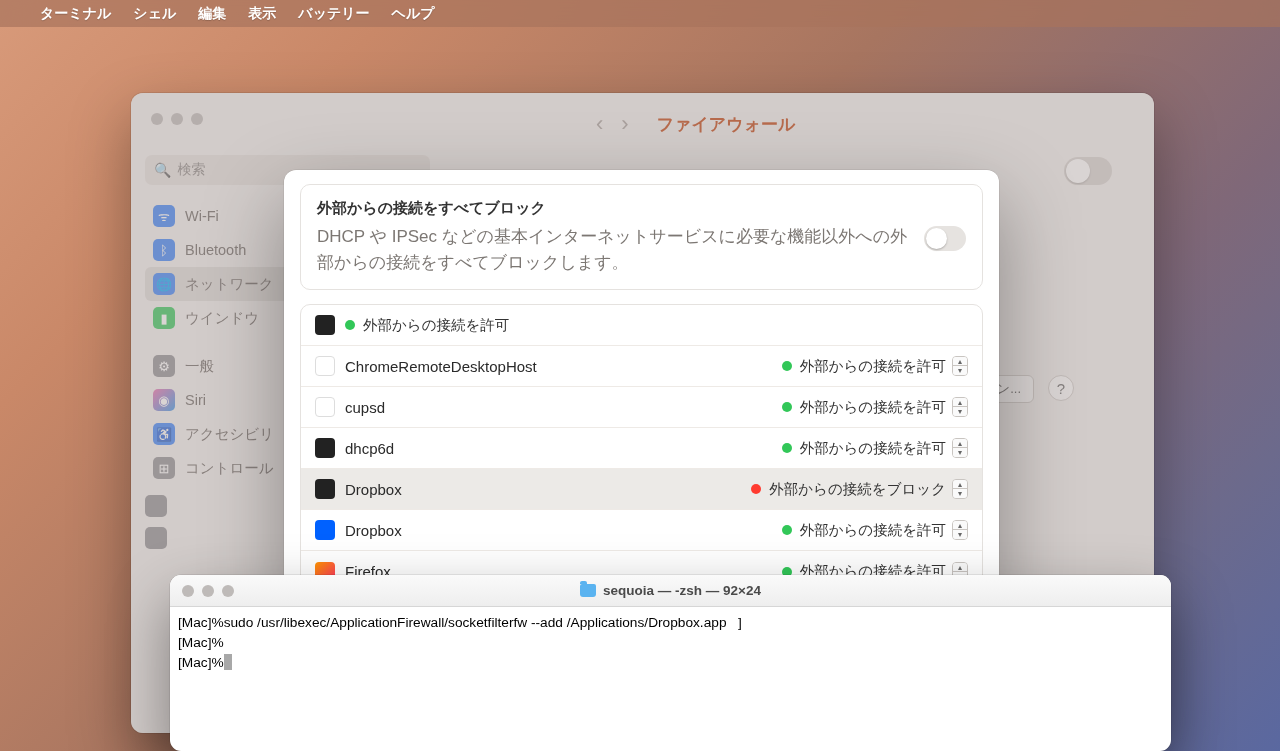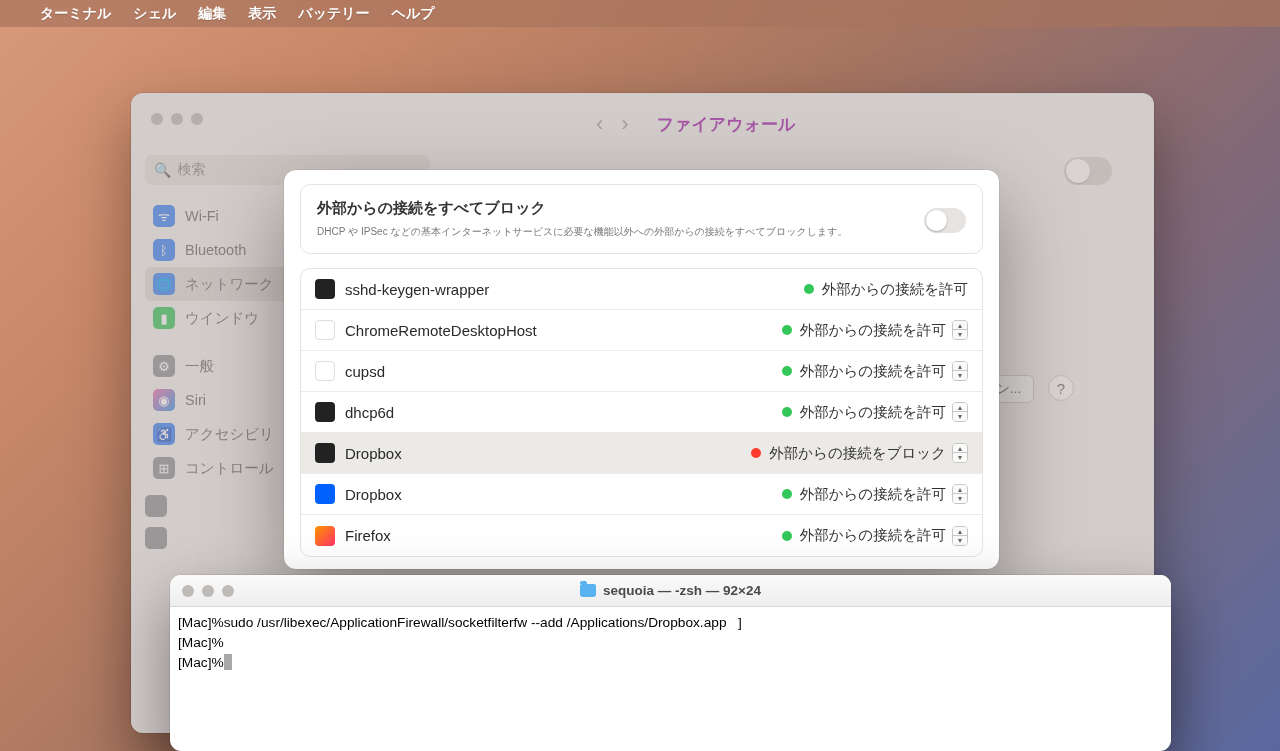--- a/index.html
+++ b/index.html
@@ -11,21 +11,21 @@
 .menubar span { cursor:default;text-align:center; }
 
 
 .settings-win { position:absolute; left:131px; top:93px; width:1023px; height:640px; background:#f3f0ee; border-radius:12px; box-shadow: 0 25px 60px rgba(0,0,0,.35), 0 0 0 1px rgba(0,0,0,.08); overflow:hidden; }
 .settings-dim { position:absolute; inset:0; background:rgba(170,160,158,0.45); z-index:5; pointer-events:none; }
 .settings-titlebar { height:52px; display:flex; align-items:center; padding:0 20px; }
 .traffic { display:flex; gap:8px; }
 .traffic .dot { width:12px; height:12px; border-radius:50%; background:#bebab8; }
 .settings-nav { position:absolute; left:465px; top:11px; display:flex; align-items:center; gap:18px; height:40px; }
 .navarrow { color:#a8a29e; font-size:22px; font-weight:300; }
-.settings-title { font-size:17px; font-weight:600; color:#a21caf; margin-left:10px; }
+.settings-title { font-size:17px; font-weight:600; color:#c2410c; margin-left:10px; }
 .settings-body { position:absolute; left:0; top:52px; right:0; bottom:0; display:flex; }
 .sidebar { width:313px; padding:10px 14px; }
 .searchbox { display:flex; align-items:center; height:30px; background:#e6e2df; border-radius:7px; padding:0 9px; color:#8a8683; font-size:14px; gap:6px; }
 .sidebar-list { margin-top:14px; display:flex; flex-direction:column; }
 .sb-item { display:flex; align-items:center; gap:10px; height:34px; padding:0 8px; border-radius:6px; color:#6c6763; font-size:14.5px; }
 .sb-item.sel { background:#dfdcd9; }
 .sb-icon { width:22px; height:22px; border-radius:5px; display:flex; align-items:center; justify-content:center; color:#fff; font-size:13px; }
 .ic-wifi{background:#3a82f7}.ic-bt{background:#3a82f7}.ic-net{background:#3a82f7}.ic-bat{background:#34c759}.ic-gen{background:#8e8e93}.ic-siri{background:linear-gradient(135deg,#ec6ead,#3494e6)}.ic-acc{background:#3a82f7}.ic-ctrl{background:#8e8e93}
 .sb-extra{width:22px;height:22px;border-radius:5px;background:#8e8e93;margin-top:4px;}
 .content { flex:1; padding:18px 24px 0 24px; position:relative; }
@@ -33,21 +33,21 @@
 .big-toggle::after{content:"";position:absolute;left:2px;top:2px;width:24px;height:24px;border-radius:50%;background:#fff;box-shadow:0 1px 2px rgba(0,0,0,.2);}
 .opts-btn{position:absolute;right:120px;top:230px;background:#fff;border:1px solid #d0ccc9;border-radius:6px;padding:4px 12px;font-size:13px;color:#555;}
 .help-btn{position:absolute;right:80px;top:230px;width:26px;height:26px;background:#fff;border:1px solid #d0ccc9;border-radius:50%;font-size:15px;color:#666;display:flex;align-items:center;justify-content:center;}
 
 
 .sheet { position:absolute; left:284px; top:170px; width:715px; background:#fff; border-radius:12px; box-shadow: 0 30px 80px rgba(0,0,0,.35), 0 0 0 .5px rgba(0,0,0,.1); z-index:20; overflow:hidden; }
 .sheet-inner{ padding:14px 16px 12px 16px; }
 .block-card { border:1px solid #e5e2df; border-radius:10px; padding:14px 16px; display:flex; align-items:center; gap:14px; }
 .block-text { flex:1; }
 .block-title { font-size:15px; font-weight:600; color:#333; }
-.block-desc { font-size:10px; color:#7c7773; margin-top:6px; line-height:1.5; }
+.block-desc { font-size:17px; color:#7c7773; margin-top:6px; line-height:1.5; }
 .sm-toggle { width:42px; height:25px; background:#e6e3e0; border-radius:13px; position:relative; flex-shrink:0; margin-top:2px;}
 .sm-toggle::after{content:"";position:absolute;left:2px;top:2px;width:21px;height:21px;border-radius:50%;background:#fff;box-shadow:0 1px 2px rgba(0,0,0,.25);}
 .app-list { margin-top:14px; border:1px solid #e5e2df; border-radius:10px; overflow:hidden; }
 .app-row { display:flex; align-items:center; height:41px; padding:0 14px; border-bottom:1px solid #eeeae6; font-size:15px; }
 .app-row:last-child{border-bottom:none;}
 .app-row.sel{background:#eceae7;}
 .app-ic{width:20px;height:20px;margin-right:10px;border-radius:4px;display:flex;align-items:center;justify-content:center;font-size:12px;}
 .app-name{flex:1;color:#2a2a2a;}
 .status-dot{width:10px;height:10px;border-radius:50%;margin-right:8px;}
 .dot-green{background:#32c758;}
@@ -161,21 +161,20 @@
     <div class="block-card">
       <div class="block-text">
         <div class="block-title">外部からの接続をすべてブロック</div>
         <div class="block-desc">DHCP や IPSec などの基本インターネットサービスに必要な機能以外への外部からの接続をすべてブロックします。</div>
       </div>
       <div class="sm-toggle"></div>
     </div>
     <div class="app-list" id="app-list">
         <div class="app-row">
           <div class="app-ic ic-exec"></div>
-          <div class="app-name">sshd-keygen-wrapper</div>
           <div class="status-dot dot-green"></div>
           <div class="status-text">外部からの接続を許可</div>
         </div>
         <div class="app-row">
           <div class="app-ic ic-chrome"></div>
           <div class="app-name">ChromeRemoteDesktopHost</div>
           <div class="status-dot dot-green"></div>
           <div class="status-text">外部からの接続を許可</div>
           <div class="stepper">
             <div>▴</div>

